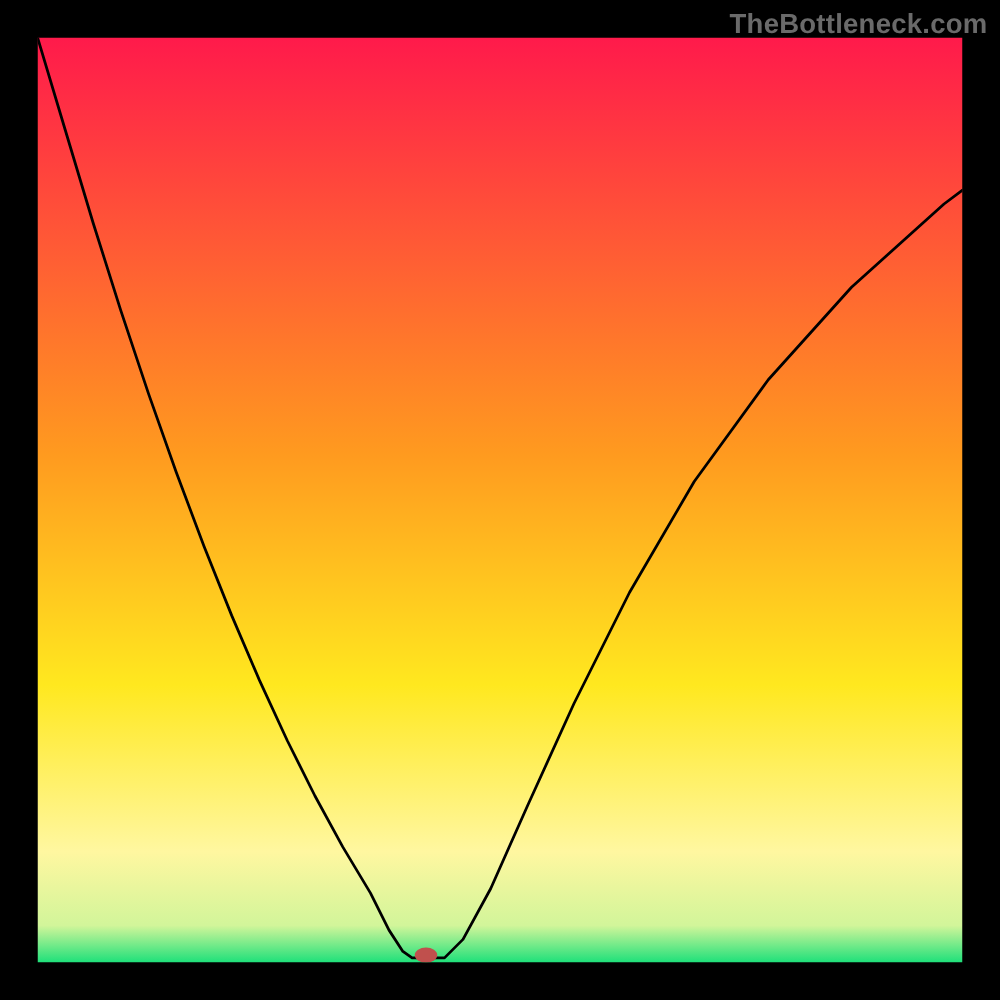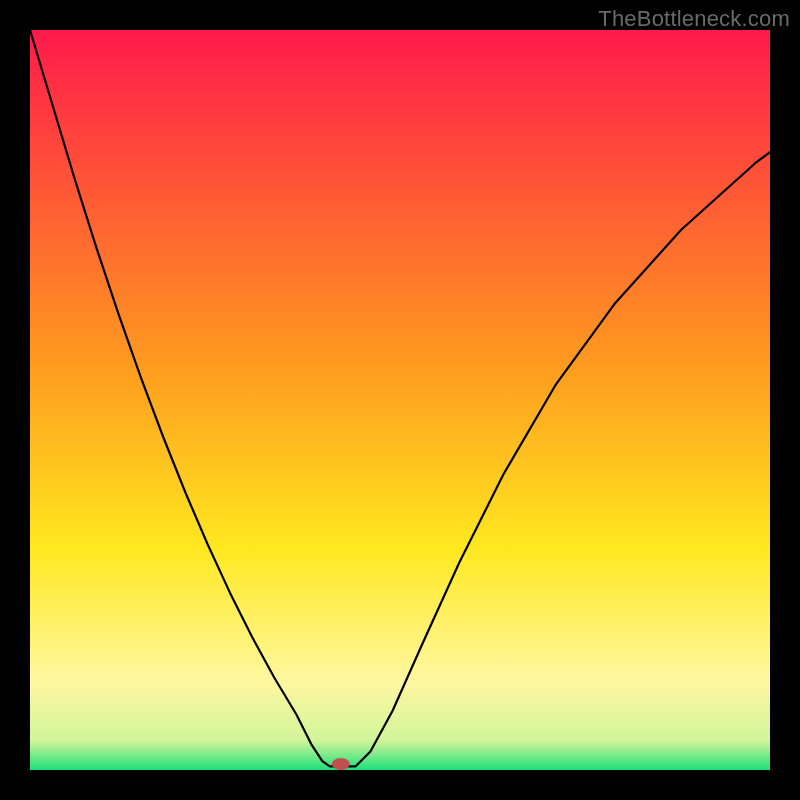--- a/index.html
+++ b/index.html
@@ -25,21 +25,21 @@
     top: 0;
     width: 740px;
     height: 740px;
   }
   .watermark {
     position: absolute;
     top: 6px;
     right: 10px;
     color: #6a6a6a;
     font-size: 22px;
-    font-weight: 400;
+    font-weight: 700;
     letter-spacing: 0.2px;
   }
   svg {
     display: block;
   }
 </style>
 </head>
 <body>
 
 <div class="frame">

